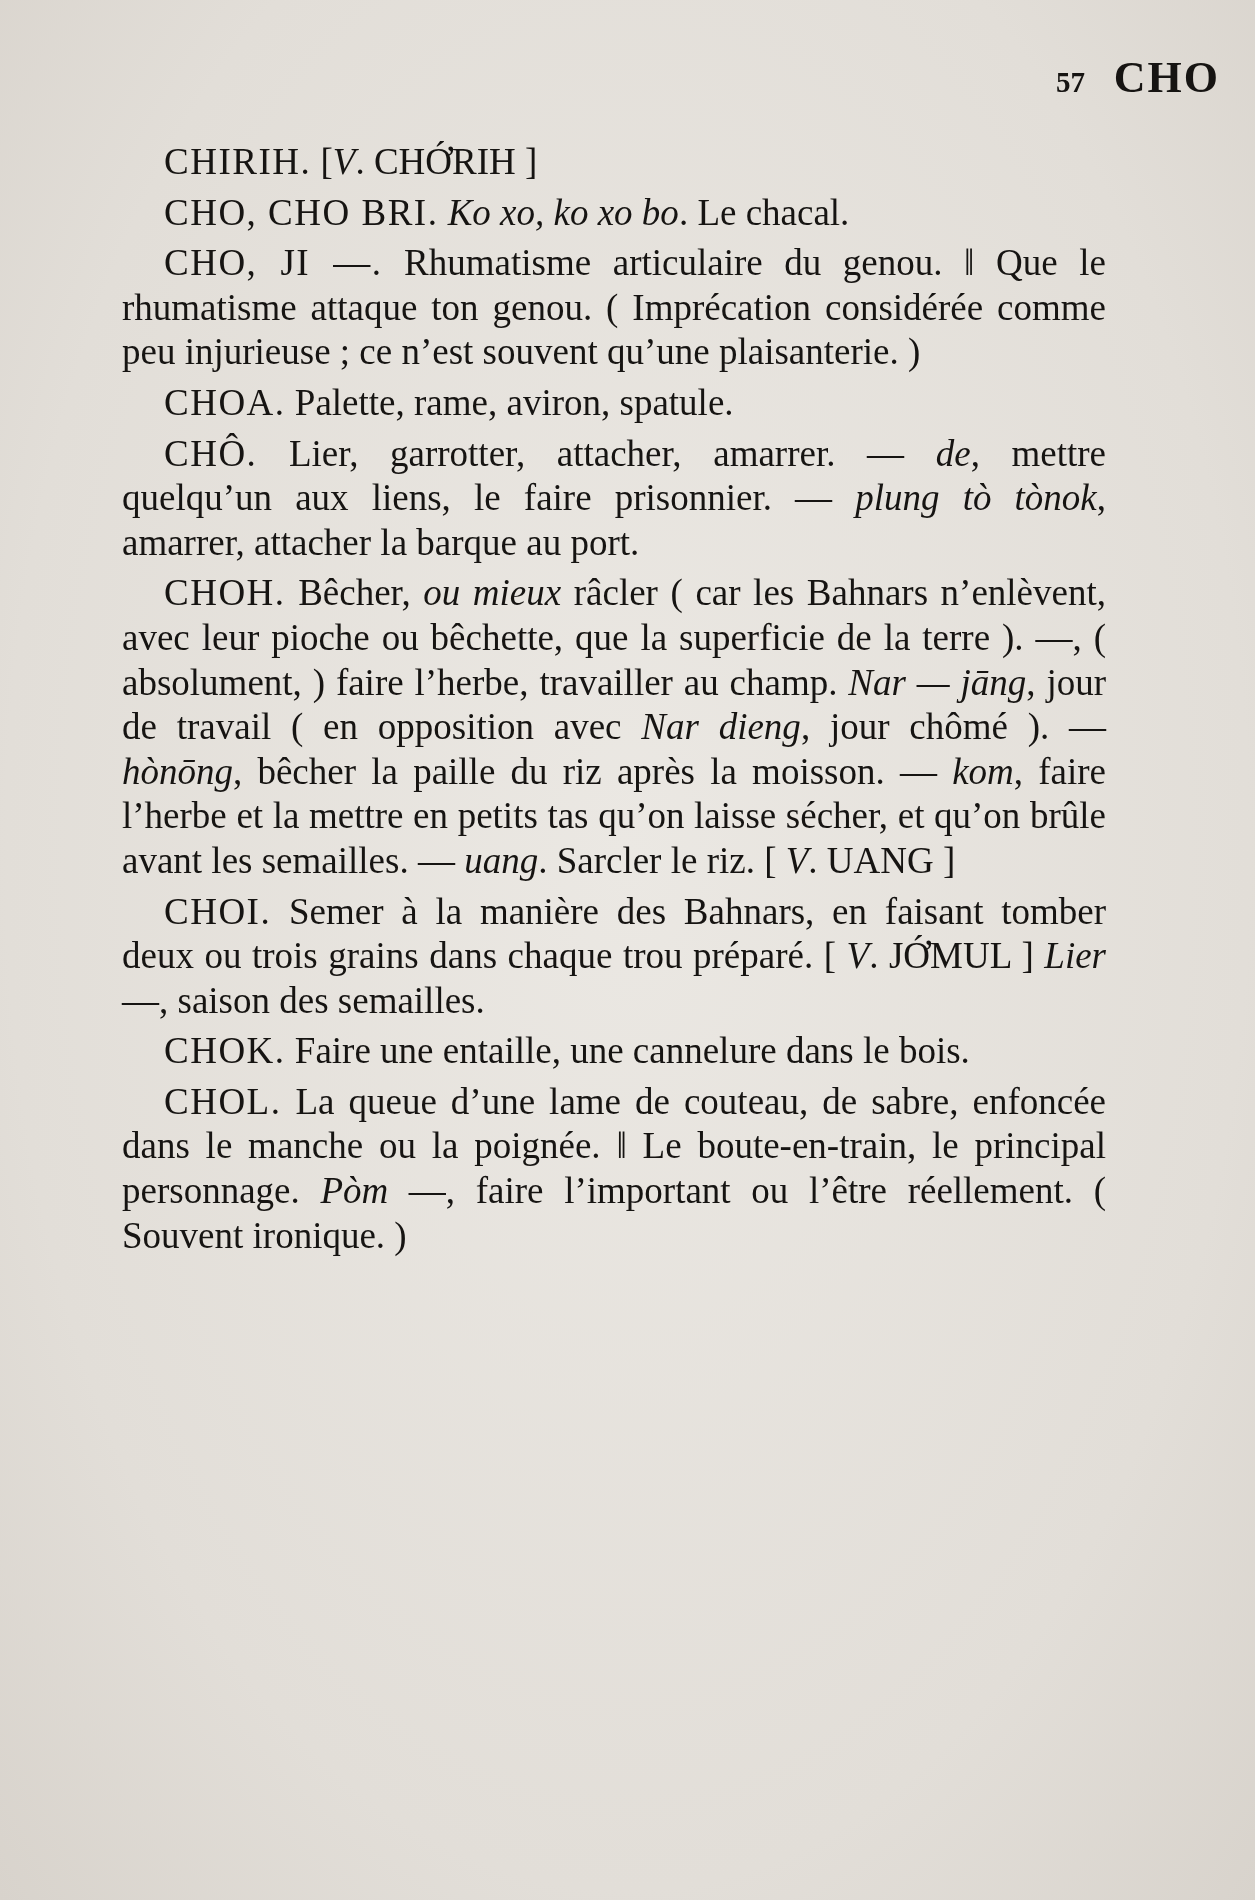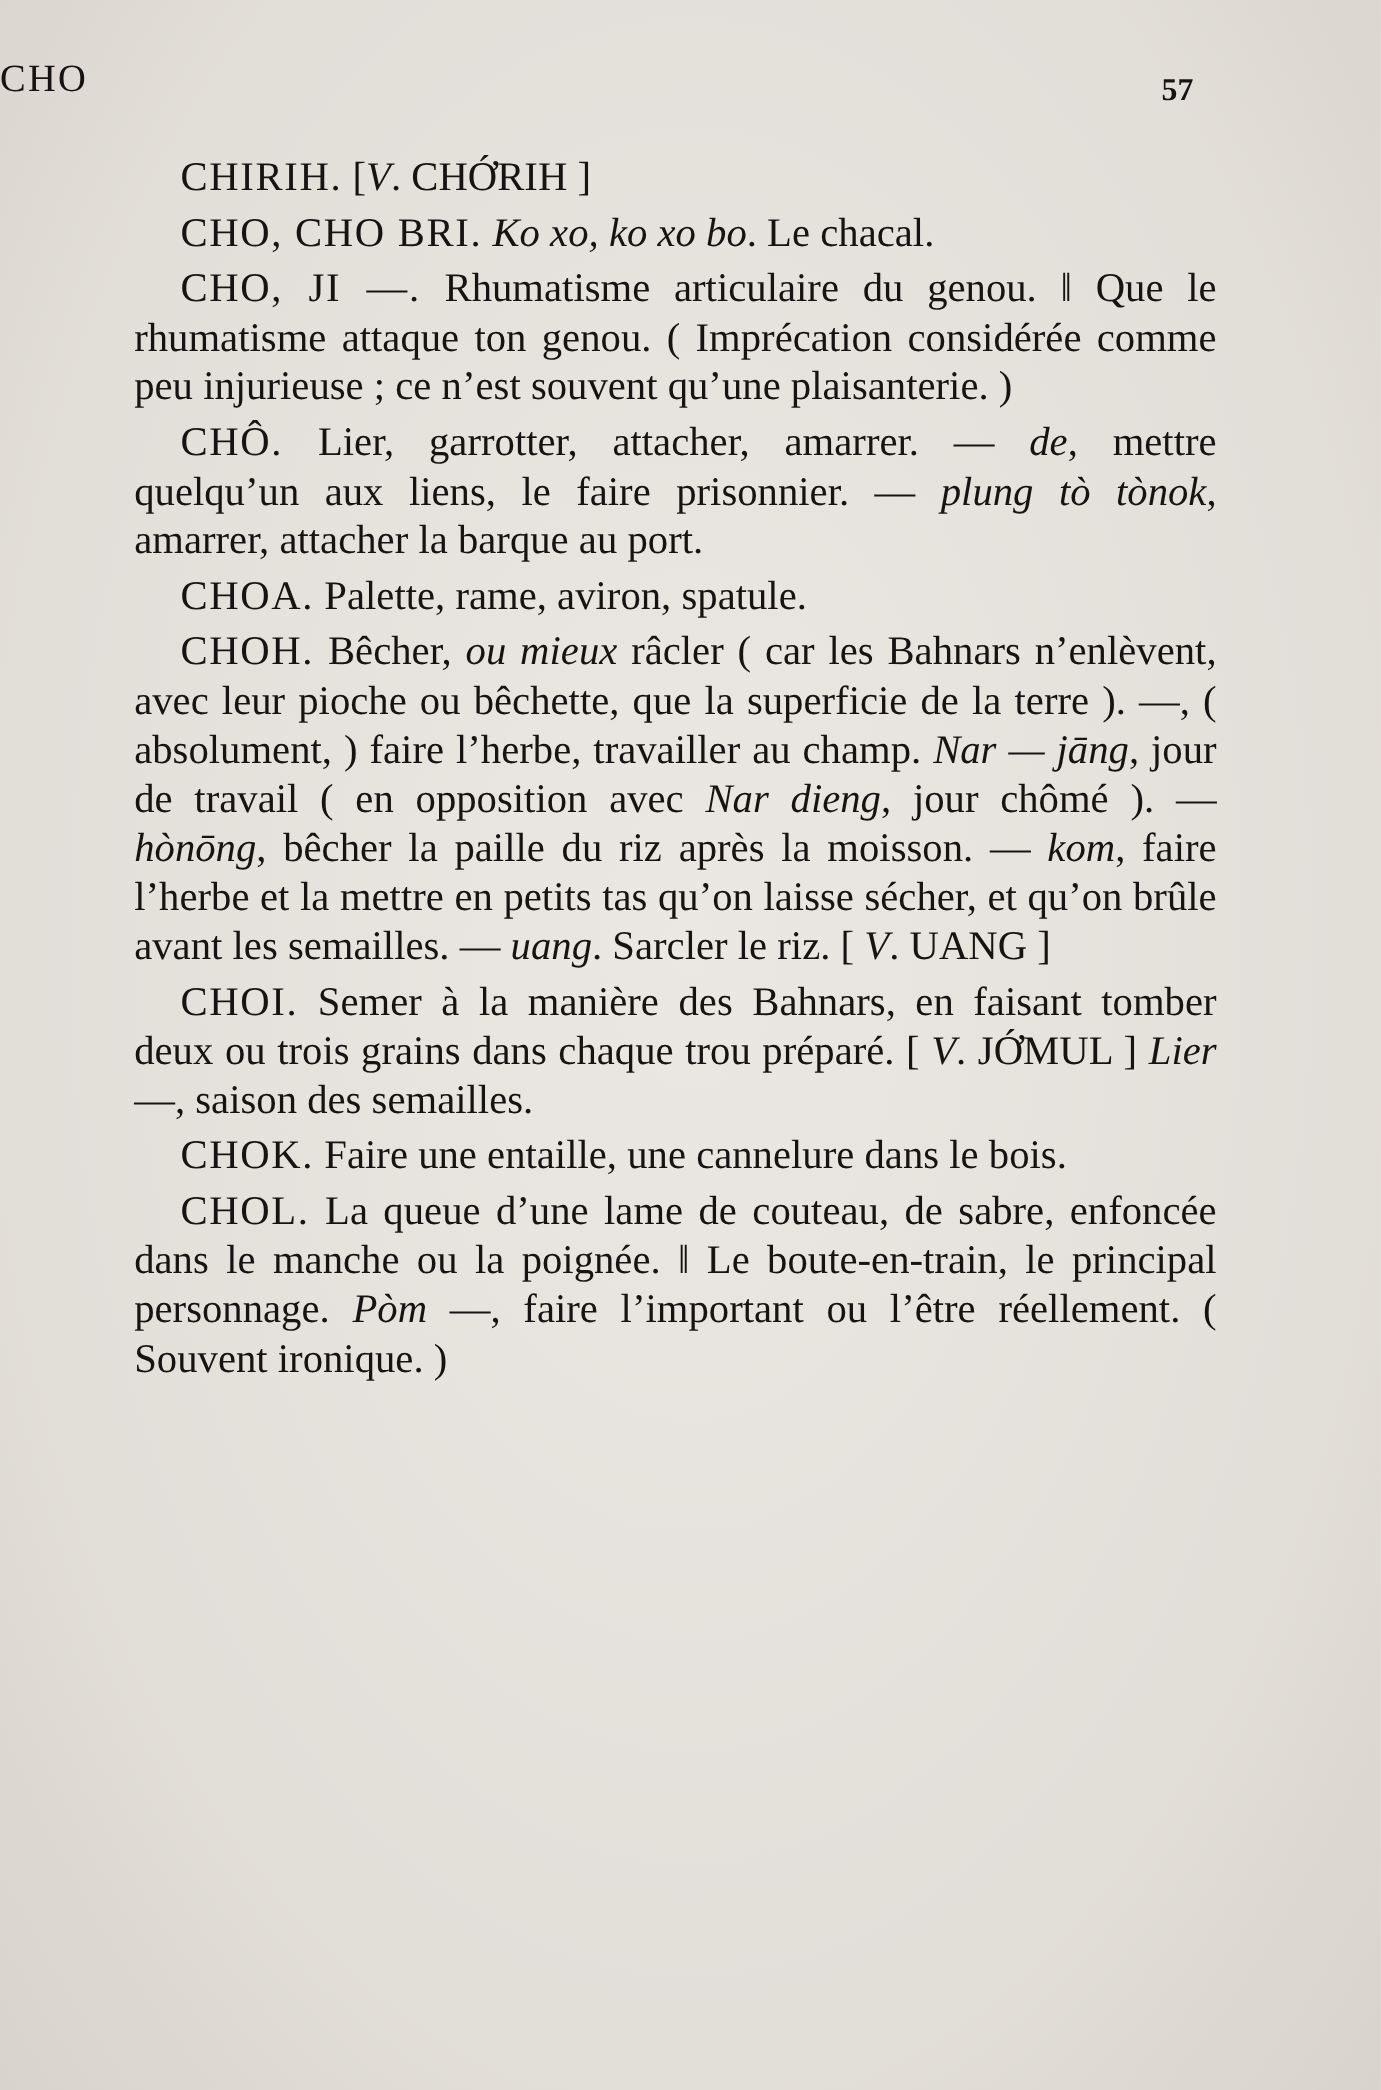--- a/index.html
+++ b/index.html
@@ -7,22 +7,22 @@
     width: 1255px; height: 1900px; overflow: hidden;
     background: #e4e0da;
     font-family: "Liberation Serif", "DejaVu Serif", serif;
     color: #161412;
   }
   .page {
     position: relative; width: 1255px; height: 1900px;
     background: radial-gradient(ellipse at 50% 45%, #ebe8e3 0%, #e2ded8 70%, #d8d3cc 100%);
   }
   .running-head {
-    position: absolute; top: 52px; left: 0; width: 1220px; text-align: left;
-    font-size: 35px; letter-spacing: 2px;
+    position: absolute; top: 52px; left: 0; width: 1220px; text-align: right;
+    font-size: 44px; letter-spacing: 2px; font-weight: bold;
   }
   .page-number {
     position: absolute; top: 66px; left: 1056px; font-size: 29px; font-weight: bold;
   }
   .body-text {
     position: absolute; top: 140px; left: 122px; width: 984px;
     font-size: 37px; line-height: 44.6px; text-align: justify;
   }
   .entry { margin: 0 0 6px 0; text-indent: 42px; }
   .head { letter-spacing: 1.5px; }
@@ -37,23 +37,23 @@
 
   <div class="body-text">
     <p class="entry"><span class="head">CHIRIH.</span><span> [</span><span class="it">V</span><span>. CHỚRIH ]</span></p>
 
 
     <p class="entry"><span class="head">CHO, CHO BRI.</span><span>  </span><span class="it">Ko xo, ko xo bo</span><span>. Le chacal.</span></p>
 
     <p class="entry"><span class="head">CHO, JI —.</span><span> Rhumatisme articulaire du genou. ‖ Que le rhumatisme attaque ton genou. ( Imprécation considérée comme peu injurieuse ; ce n’est souvent qu’une plaisanterie. )</span></p>
 
 
+    <p class="entry"><span class="head">CHOA.</span><span>  Palette, rame, aviron, spatule.</span></p>
+
     <p class="entry"><span class="head">CHÔ.</span><span>  Lier, garrotter, attacher, amarrer. — </span><span class="it">de</span><span>, mettre quelqu’un aux liens, le faire prisonnier. — </span><span class="it">plung tò tònok</span><span>, amarrer, attacher la barque au port.</span></p>
-
-    <p class="entry"><span class="head">CHOA.</span><span>  Palette, rame, aviron, spatule.</span></p>
 
     <p class="entry"><span class="head">CHOH.</span><span>  Bêcher, </span><span class="it">ou mieux</span><span> râcler ( car les Bahnars n’enlèvent, avec leur pioche ou bêchette, que la superficie de la terre ). —, ( absolument, ) faire l’herbe, travailler au champ. </span><span class="it">Nar — jāng</span><span>, jour de travail ( en opposition avec </span><span class="it">Nar dieng</span><span>, jour chômé ). — </span><span class="it">hònōng</span><span>, bêcher la paille du riz après la moisson. — </span><span class="it">kom</span><span>, faire l’herbe et la mettre en petits tas qu’on laisse sécher, et qu’on brûle avant les semailles. — </span><span class="it">uang</span><span>. Sarcler le riz. [ </span><span class="it">V</span><span>. UANG ]</span></p>
 
     <p class="entry"><span class="head">CHOI.</span><span>  Semer à la manière des Bahnars, en faisant tomber deux ou trois grains dans chaque trou préparé. [ </span><span class="it">V</span><span>. JỚMUL ] </span><span class="it">Lier</span><span> —, saison des semailles.</span></p>
 
     <p class="entry"><span class="head">CHOK.</span><span>  Faire une entaille, une cannelure dans le bois.</span></p>
 
     <p class="entry"><span class="head">CHOL.</span><span>  La queue d’une lame de couteau, de sabre, enfoncée dans le manche ou la poignée. ‖ Le boute-en-train, le principal personnage. </span><span class="it">Pòm</span><span> —, faire l’important ou l’être réellement. ( Souvent ironique. )</span></p>
   </div>
 </div>

